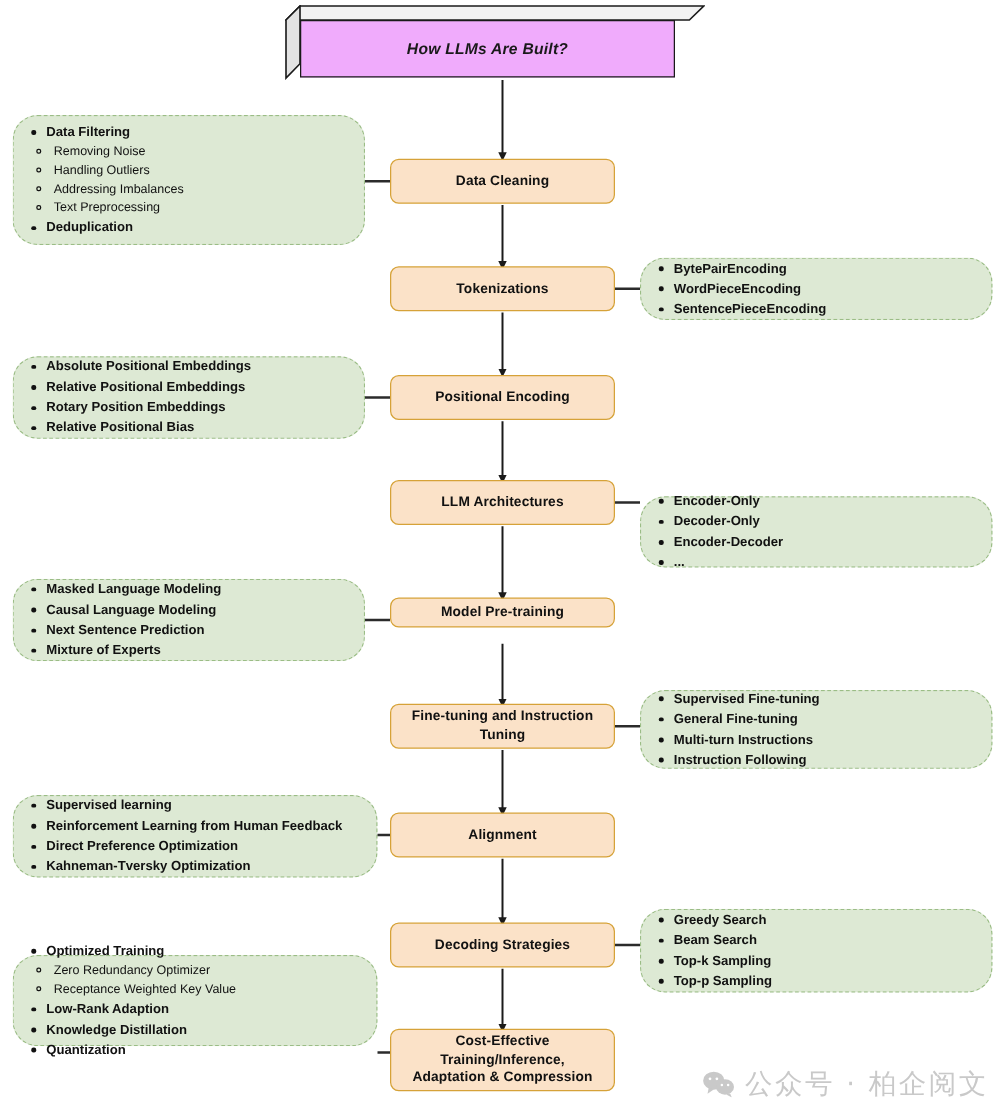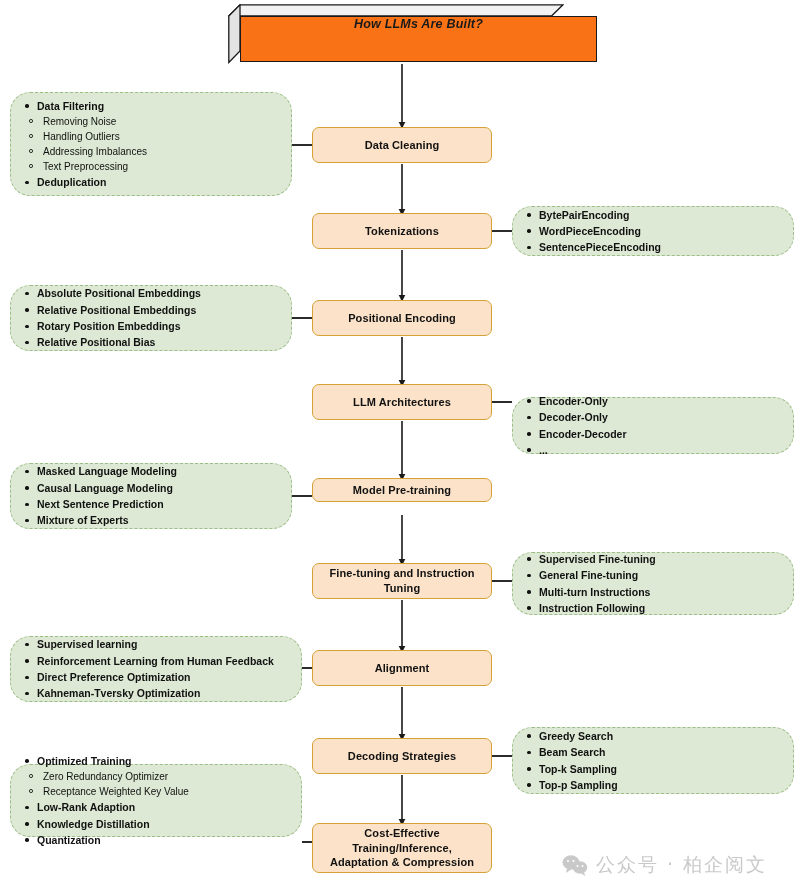--- a/index.html
+++ b/index.html
@@ -29,26 +29,27 @@
   }
   .title-3d-svg {
     position: absolute;
     left: 0;
     top: 0;
   }
   .title-face {
     position: absolute;
     left: 12px;
     top: 12px;
-    width: 357px;
+    width: 300px;
     height: 46px;
-    background: #f97316;
+    background: #f0abfc;
     border: 1.5px solid #1a1a1a;
     box-sizing: border-box;
     display: flex;
+    align-items: center;
     justify-content: center;
   }
   .title-text {
     font-size: 12.5px;
     font-weight: bold;
     font-style: italic;
     color: #1a1a1a;
     letter-spacing: 0.2px;
   }
 
@@ -153,21 +154,21 @@
 
   
   .watermark {
     position: absolute;
     left: 562px;
     top: 852px;
     display: flex;
     align-items: center;
     gap: 8px;
     color: #c9c9c9;
-    font-size: 19px;
+    font-size: 22px;
     letter-spacing: 2px;
     font-family: "DejaVu Sans", sans-serif;
     user-select: none;
   }
   .wm-icon {
     display: block;
   }
 </style>
 </head>
 <body>

